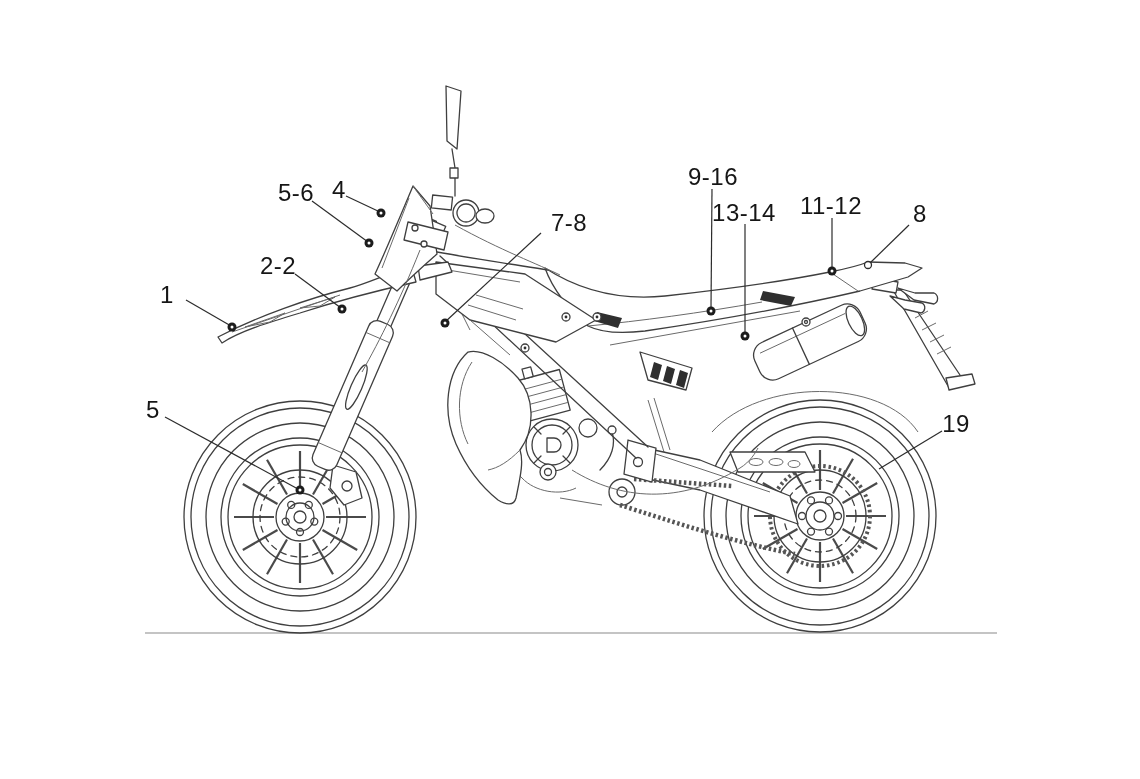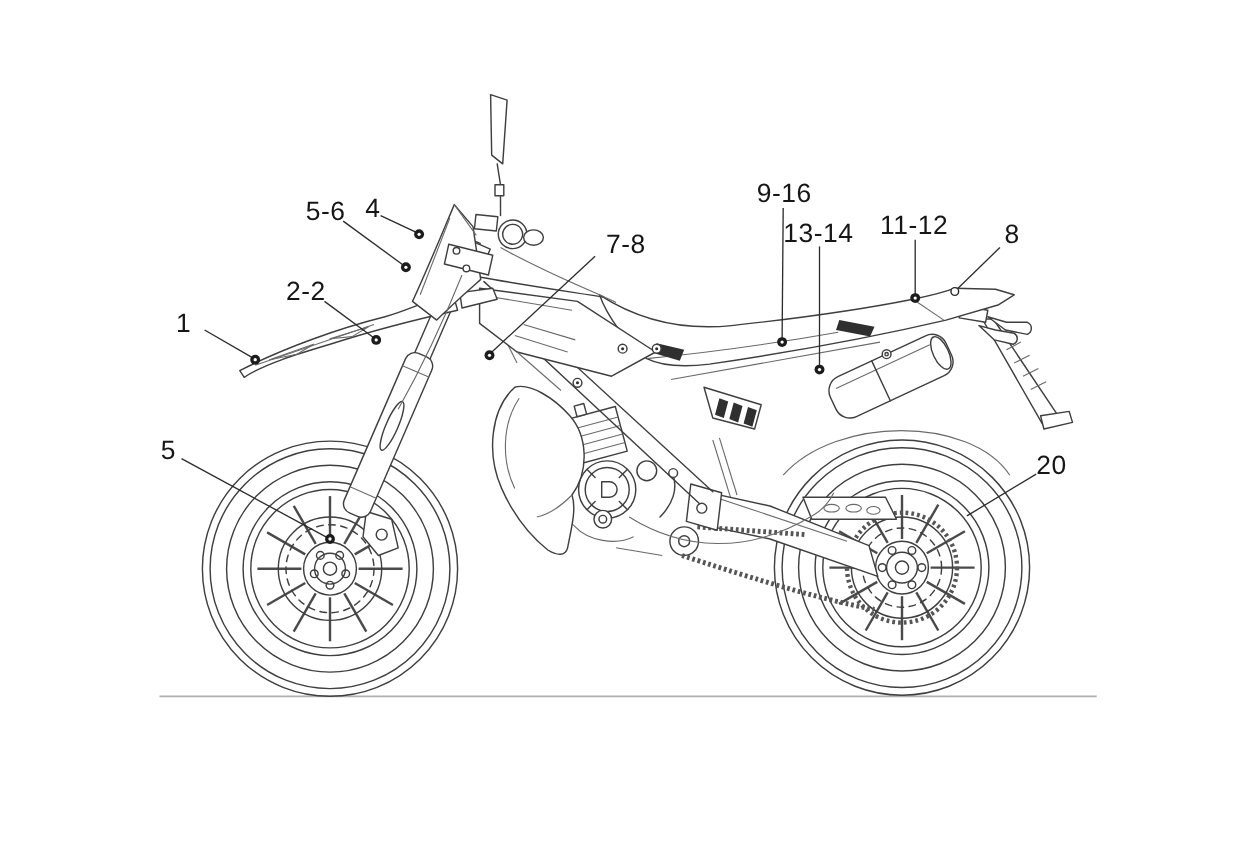--- a/index.html
+++ b/index.html
@@ -287,16 +287,16 @@
   <div class="callout" style="left:167px;top:295px">1</div>
   <div class="callout" style="left:278px;top:266px">2-2</div>
   <div class="callout" style="left:339px;top:190px">4</div>
   <div class="callout" style="left:296px;top:193px">5-6</div>
   <div class="callout" style="left:569px;top:223px">7-8</div>
   <div class="callout" style="left:713px;top:177px">9-16</div>
   <div class="callout" style="left:831px;top:206px">11-12</div>
   <div class="callout" style="left:744px;top:213px">13-14</div>
   <div class="callout" style="left:920px;top:214px">8</div>
   <div class="callout" style="left:153px;top:410px">5</div>
-  <div class="callout" style="left:956px;top:424px">20</div>
+  <div class="callout" style="left:956px;top:424px">19</div>
 
 
 </div>
 
 </body></html>

